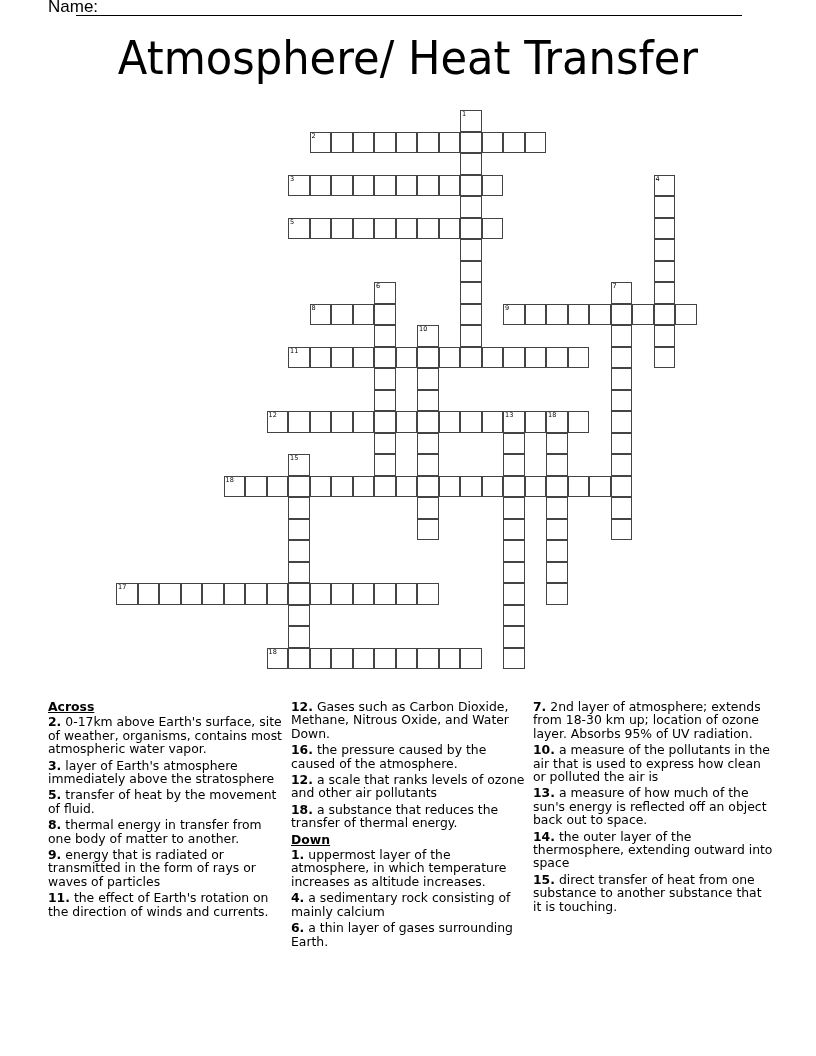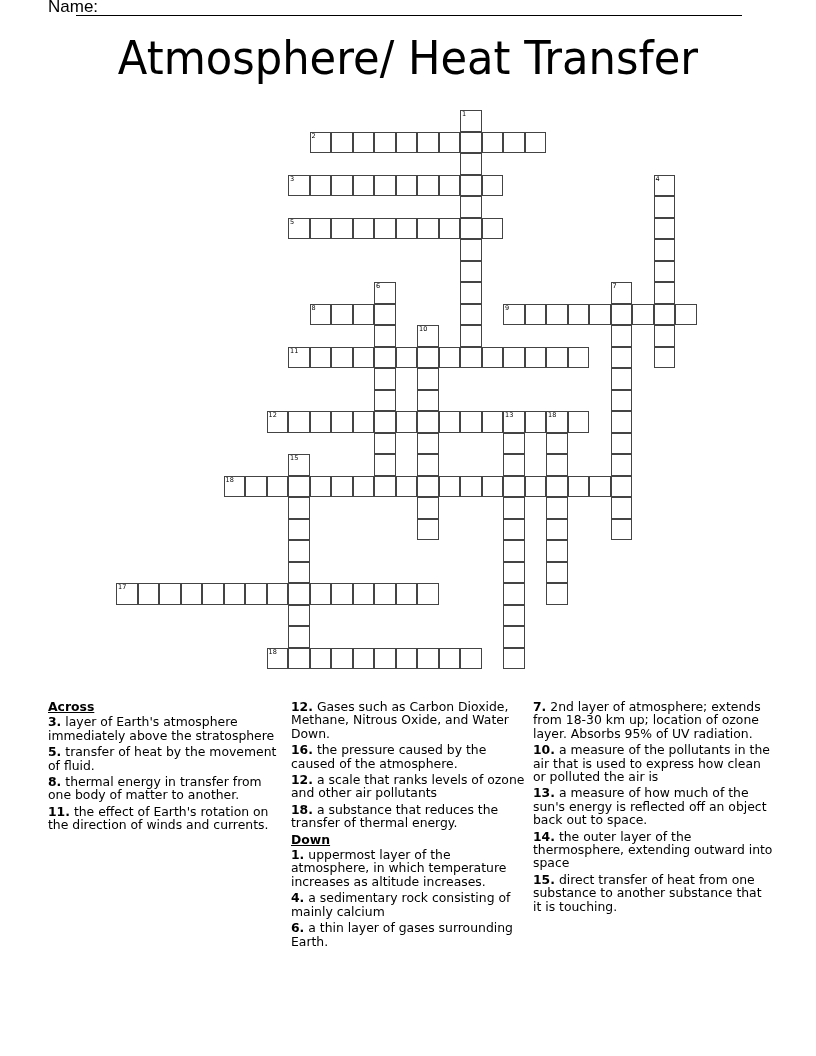--- a/index.html
+++ b/index.html
@@ -239,23 +239,25 @@
     <div class="cell" style="left: 352.5px; top: 647.5px;"></div>
     <div class="cell" style="left: 374px; top: 647.5px;"></div>
     <div class="cell" style="left: 395.5px; top: 647.5px;"></div>
     <div class="cell" style="left: 417px; top: 647.5px;"></div>
     <div class="cell" style="left: 438.5px; top: 647.5px;"></div>
     <div class="cell" style="left: 460px; top: 647.5px;"></div>
   </div>
 
 <div class="col col1">
   <div class="hdr">Across</div>
+  <div class="clue"><b>2.</b> <span>0-17km above Earth's surface, site of weather, organisms, contains most atmospheric water vapor.</span></div>
   <div class="clue"><b>3.</b> <span>layer of Earth's atmosphere immediately above the stratosphere</span></div>
   <div class="clue"><b>5.</b> <span>transfer of heat by the movement of fluid.</span></div>
   <div class="clue"><b>8.</b> <span>thermal energy in transfer from one body of matter to another.</span></div>
+  <div class="clue"><b>9.</b> <span>energy that is radiated or transmitted in the form of rays or waves of particles</span></div>
   <div class="clue"><b>11.</b> <span>the effect of Earth's rotation on the direction of winds and currents.</span></div>
 </div>
 
 <div class="col col2">
   <div class="clue"><b>12.</b> <span>Gases such as Carbon Dioxide, Methane, Nitrous Oxide, and Water Down.</span></div>
   <div class="clue"><b>16.</b> <span>the pressure caused by the caused of the atmosphere.</span></div>
   <div class="clue"><b>12.</b> <span>a scale that ranks levels of ozone and other air pollutants</span></div>
   <div class="clue"><b>18.</b> <span>a substance that reduces the transfer of thermal energy.</span></div>
   <div class="hdr">Down</div>
   <div class="clue"><b>1.</b> <span>uppermost layer of the atmosphere, in which temperature increases as altitude increases.</span></div>

